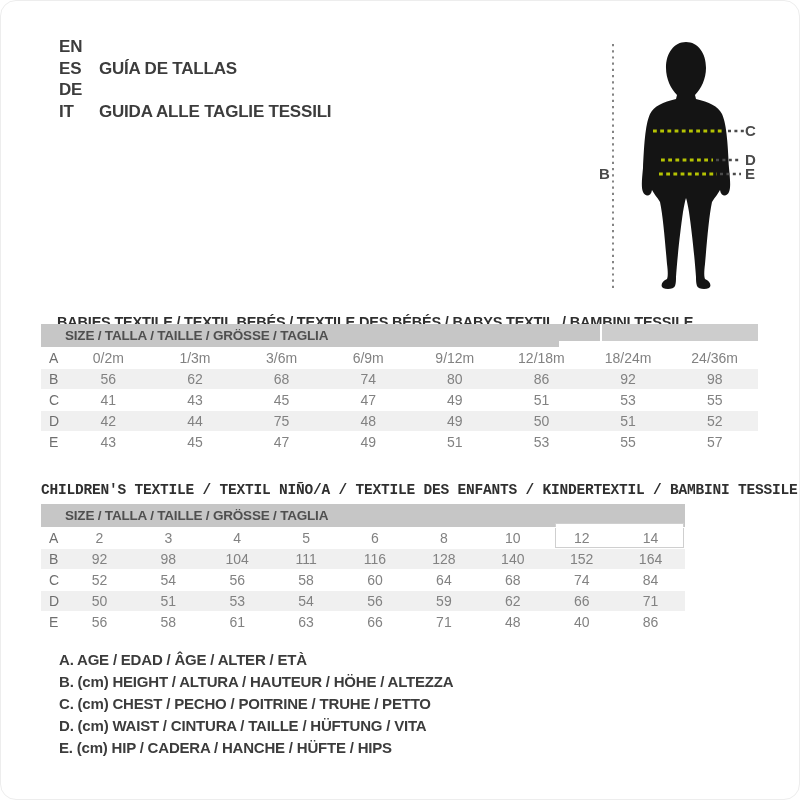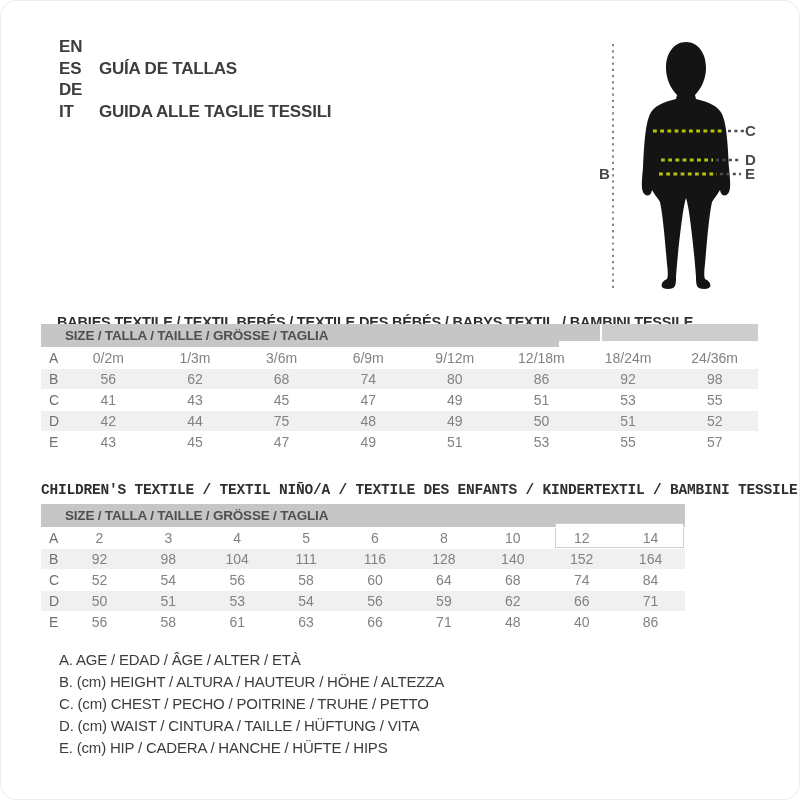--- a/index.html
+++ b/index.html
@@ -37,21 +37,21 @@
   .hl-box{position:absolute;z-index:1;left:514px;top:19px;width:129px;height:25px;background:#fff;border:1px solid #cfcfcf;box-sizing:border-box;}
   .trow{position:relative;z-index:2;height:21px;display:grid;align-items:center;font-size:14px;color:#828282;border-top:1px solid #fff;box-sizing:border-box;}
   .tbl-babies .trow{grid-template-columns:24px repeat(8,1fr);}
   .tbl-children .trow{grid-template-columns:24px repeat(9,1fr);}
   .trow.shade{background:#f0f0f0;}
   .trow .rlab{padding-left:8px;color:#6f6f6f;}
   .trow .cell{text-align:center;}
 
   
   .legend{position:absolute;left:58px;top:648px;}
-  .legend-line{font-size:15px;font-weight:normal;color:#3c3c3c;line-height:22px;letter-spacing:-0.2px;white-space:pre;}
+  .legend-line{font-size:15px;font-weight:bold;color:#3c3c3c;line-height:22px;letter-spacing:-0.2px;white-space:pre;}
 </style>
 </head>
 <body>
 
 <div class="page">
 
   <section class="langs">
       <div class="lang-row">
         <span class="lang-code">EN</span>
       </div>

